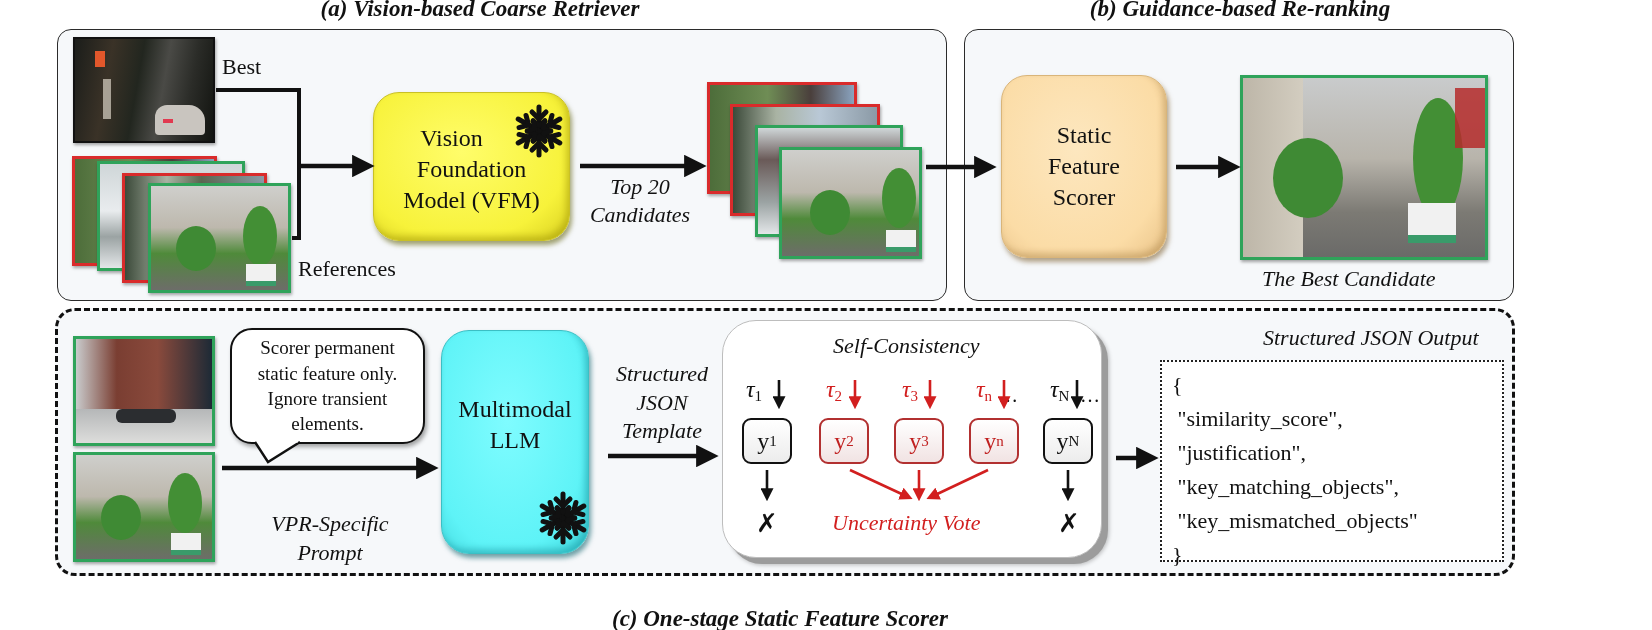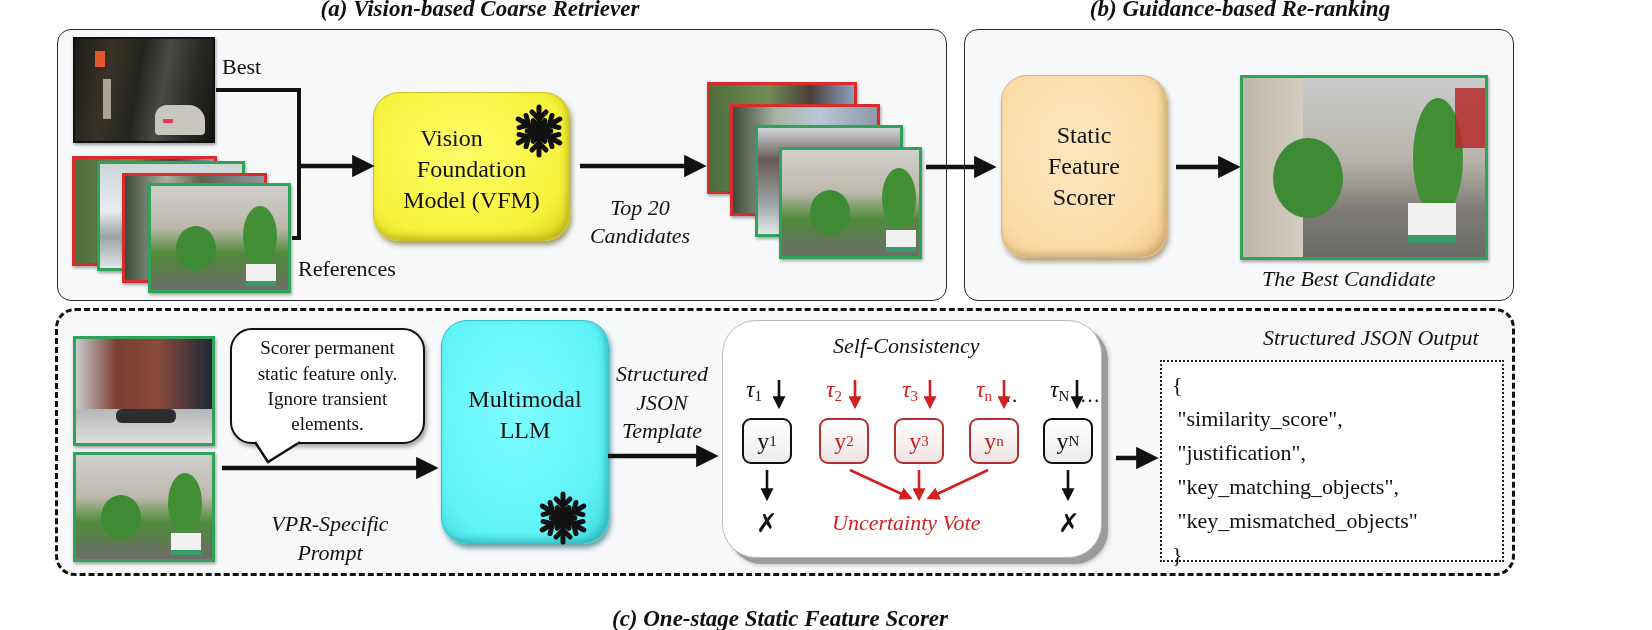--- a/index.html
+++ b/index.html
@@ -92,21 +92,21 @@
         <polyline points="-6,-10 0,-5 6,-10"></polyline>
       </g>
     <g transform="rotate(300)">
         <line x1="0" y1="0" x2="0" y2="-24"></line>
         <polyline points="-7,-19 0,-12 7,-19"></polyline>
         <polyline points="-6,-10 0,-5 6,-10"></polyline>
       </g>
   </g>
 </svg>
 
-<div class="lbl ital center" style="left:575px; top:194px; width:130px; line-height:1.25;">
+<div class="lbl ital center" style="left:575px; top:173px; width:130px; line-height:1.25;">
   <div>Top 20</div>
   <div>Candidates</div>
 </div>
 
 <div class="photo red" style="left:707px; top:82px; width:150px; height:112px; background: linear-gradient(90deg,#4d6d3a 0%,#6f8d55 40%,#4a3f3c 70%,#8aa3bf 100%);"></div>
 <div class="photo red" style="left:730px; top:104px; width:150px; height:112px; background: linear-gradient(90deg,#3c4a3a 0%,#a9b3a3 30%,#b9c8d6 60%,#8b9aa6 100%);"></div>
 <div class="photo" style="left:755px; top:125px; width:148px; height:112px; background: linear-gradient(180deg,#cfd6d8 0%,#6a5a58 30%,#9ba3a3 70%,#e3e6e8 100%);"></div>
 <div class="photo" style="left:779px; top:147px; width:143px; height:112px; background: linear-gradient(180deg,#cfcfcc 0%,#bdb8ad 40%,#4f8a3a 65%,#6d6d69 100%);">
   <div class="abs" style="left:28px; top:40px; width:40px; height:45px; border-radius:50%; background:#3f8a34;"></div>
   <div class="abs" style="left:100px; top:18px; width:34px; height:60px; border-radius:50%; background:#438f35;"></div>
@@ -153,21 +153,21 @@
     <div>Ignore transient</div>
     <div>elements.</div>
   </div>
 </div>
 
 <div class="lbl ital center" style="left:240px; top:510px; width:180px; line-height:1.3;">
   <div>VPR-Specific</div>
   <div>Prompt</div>
 </div>
 
-<div class="box3d mllm" style="left:441px; top:320px; width:168px; height:224px;">
+<div class="box3d mllm" style="left:441px; top:330px; width:148px; height:224px;border-radius:28px;">
   <div style="margin-top:-34px;">
     <div>Multimodal</div>
     <div>LLM</div>
   </div>
 </div>
 <svg class="snow" style="left:537px; top:490px;" width="52" height="56" viewBox="-26 -28 52 56">
   <g stroke="#111" stroke-width="5" stroke-linecap="round" fill="none">
     <g>
         <line x1="0" y1="0" x2="0" y2="-24"></line>
         <polyline points="-7,-19 0,-12 7,-19"></polyline>

